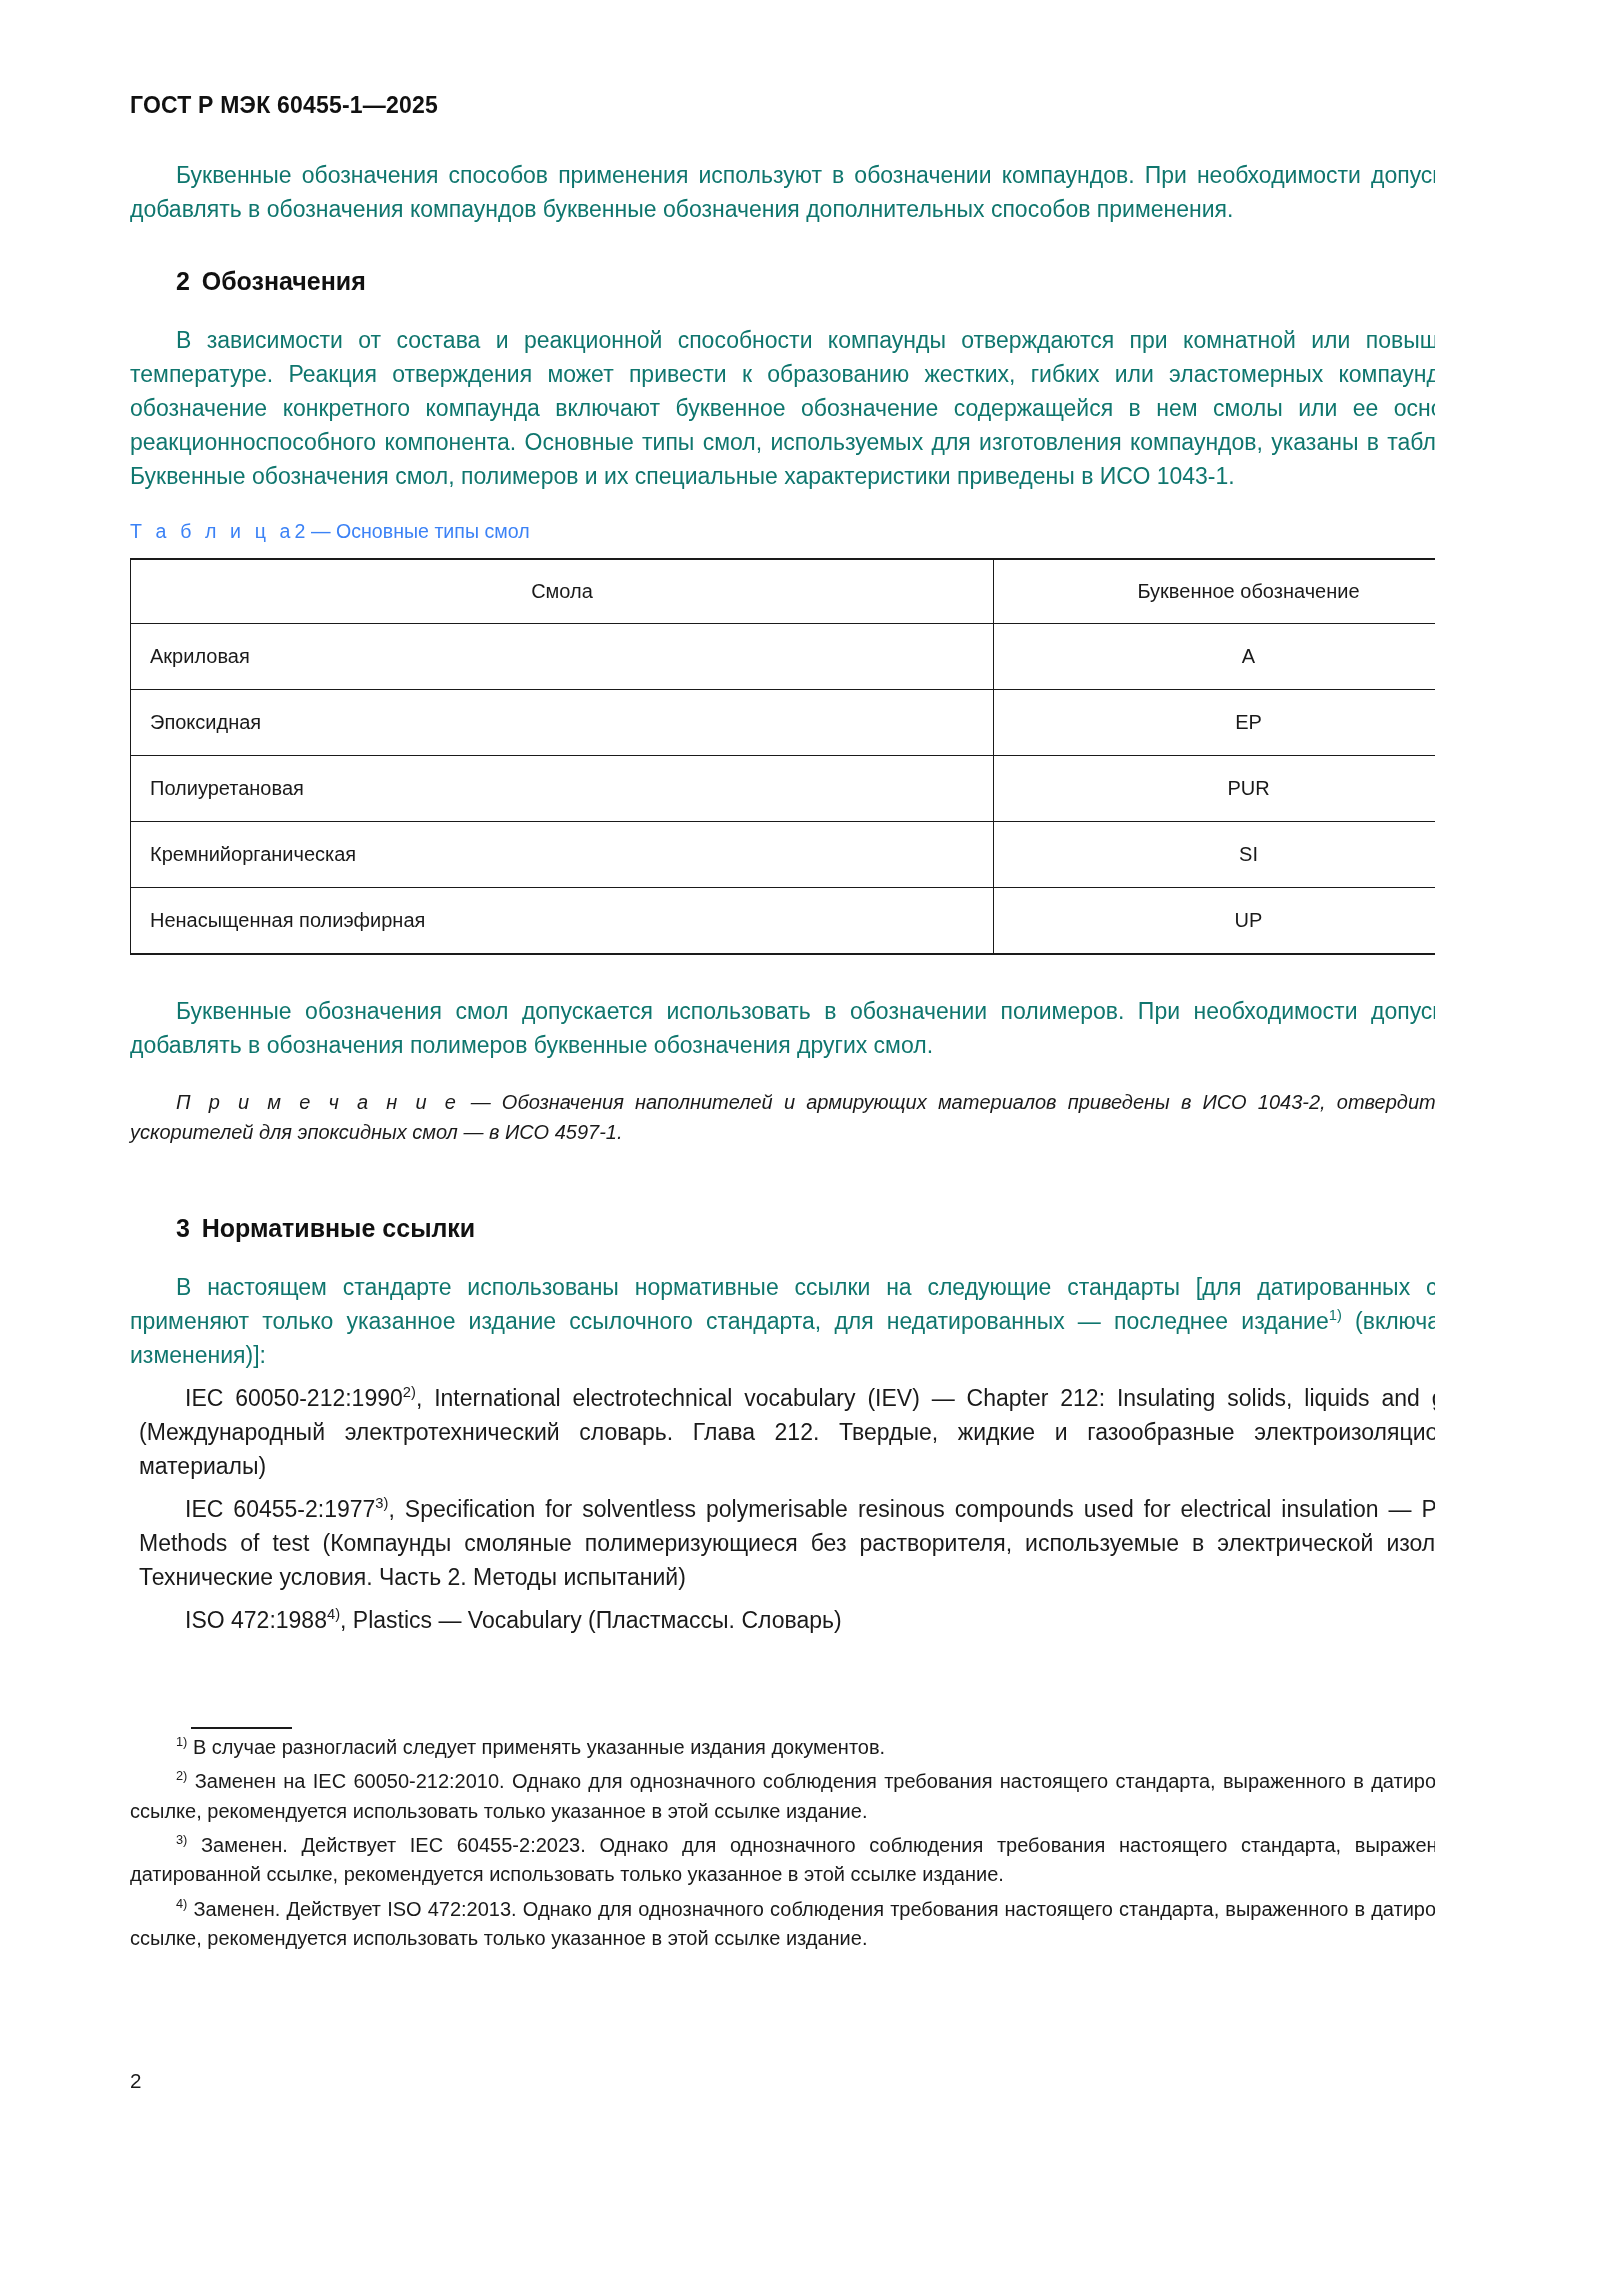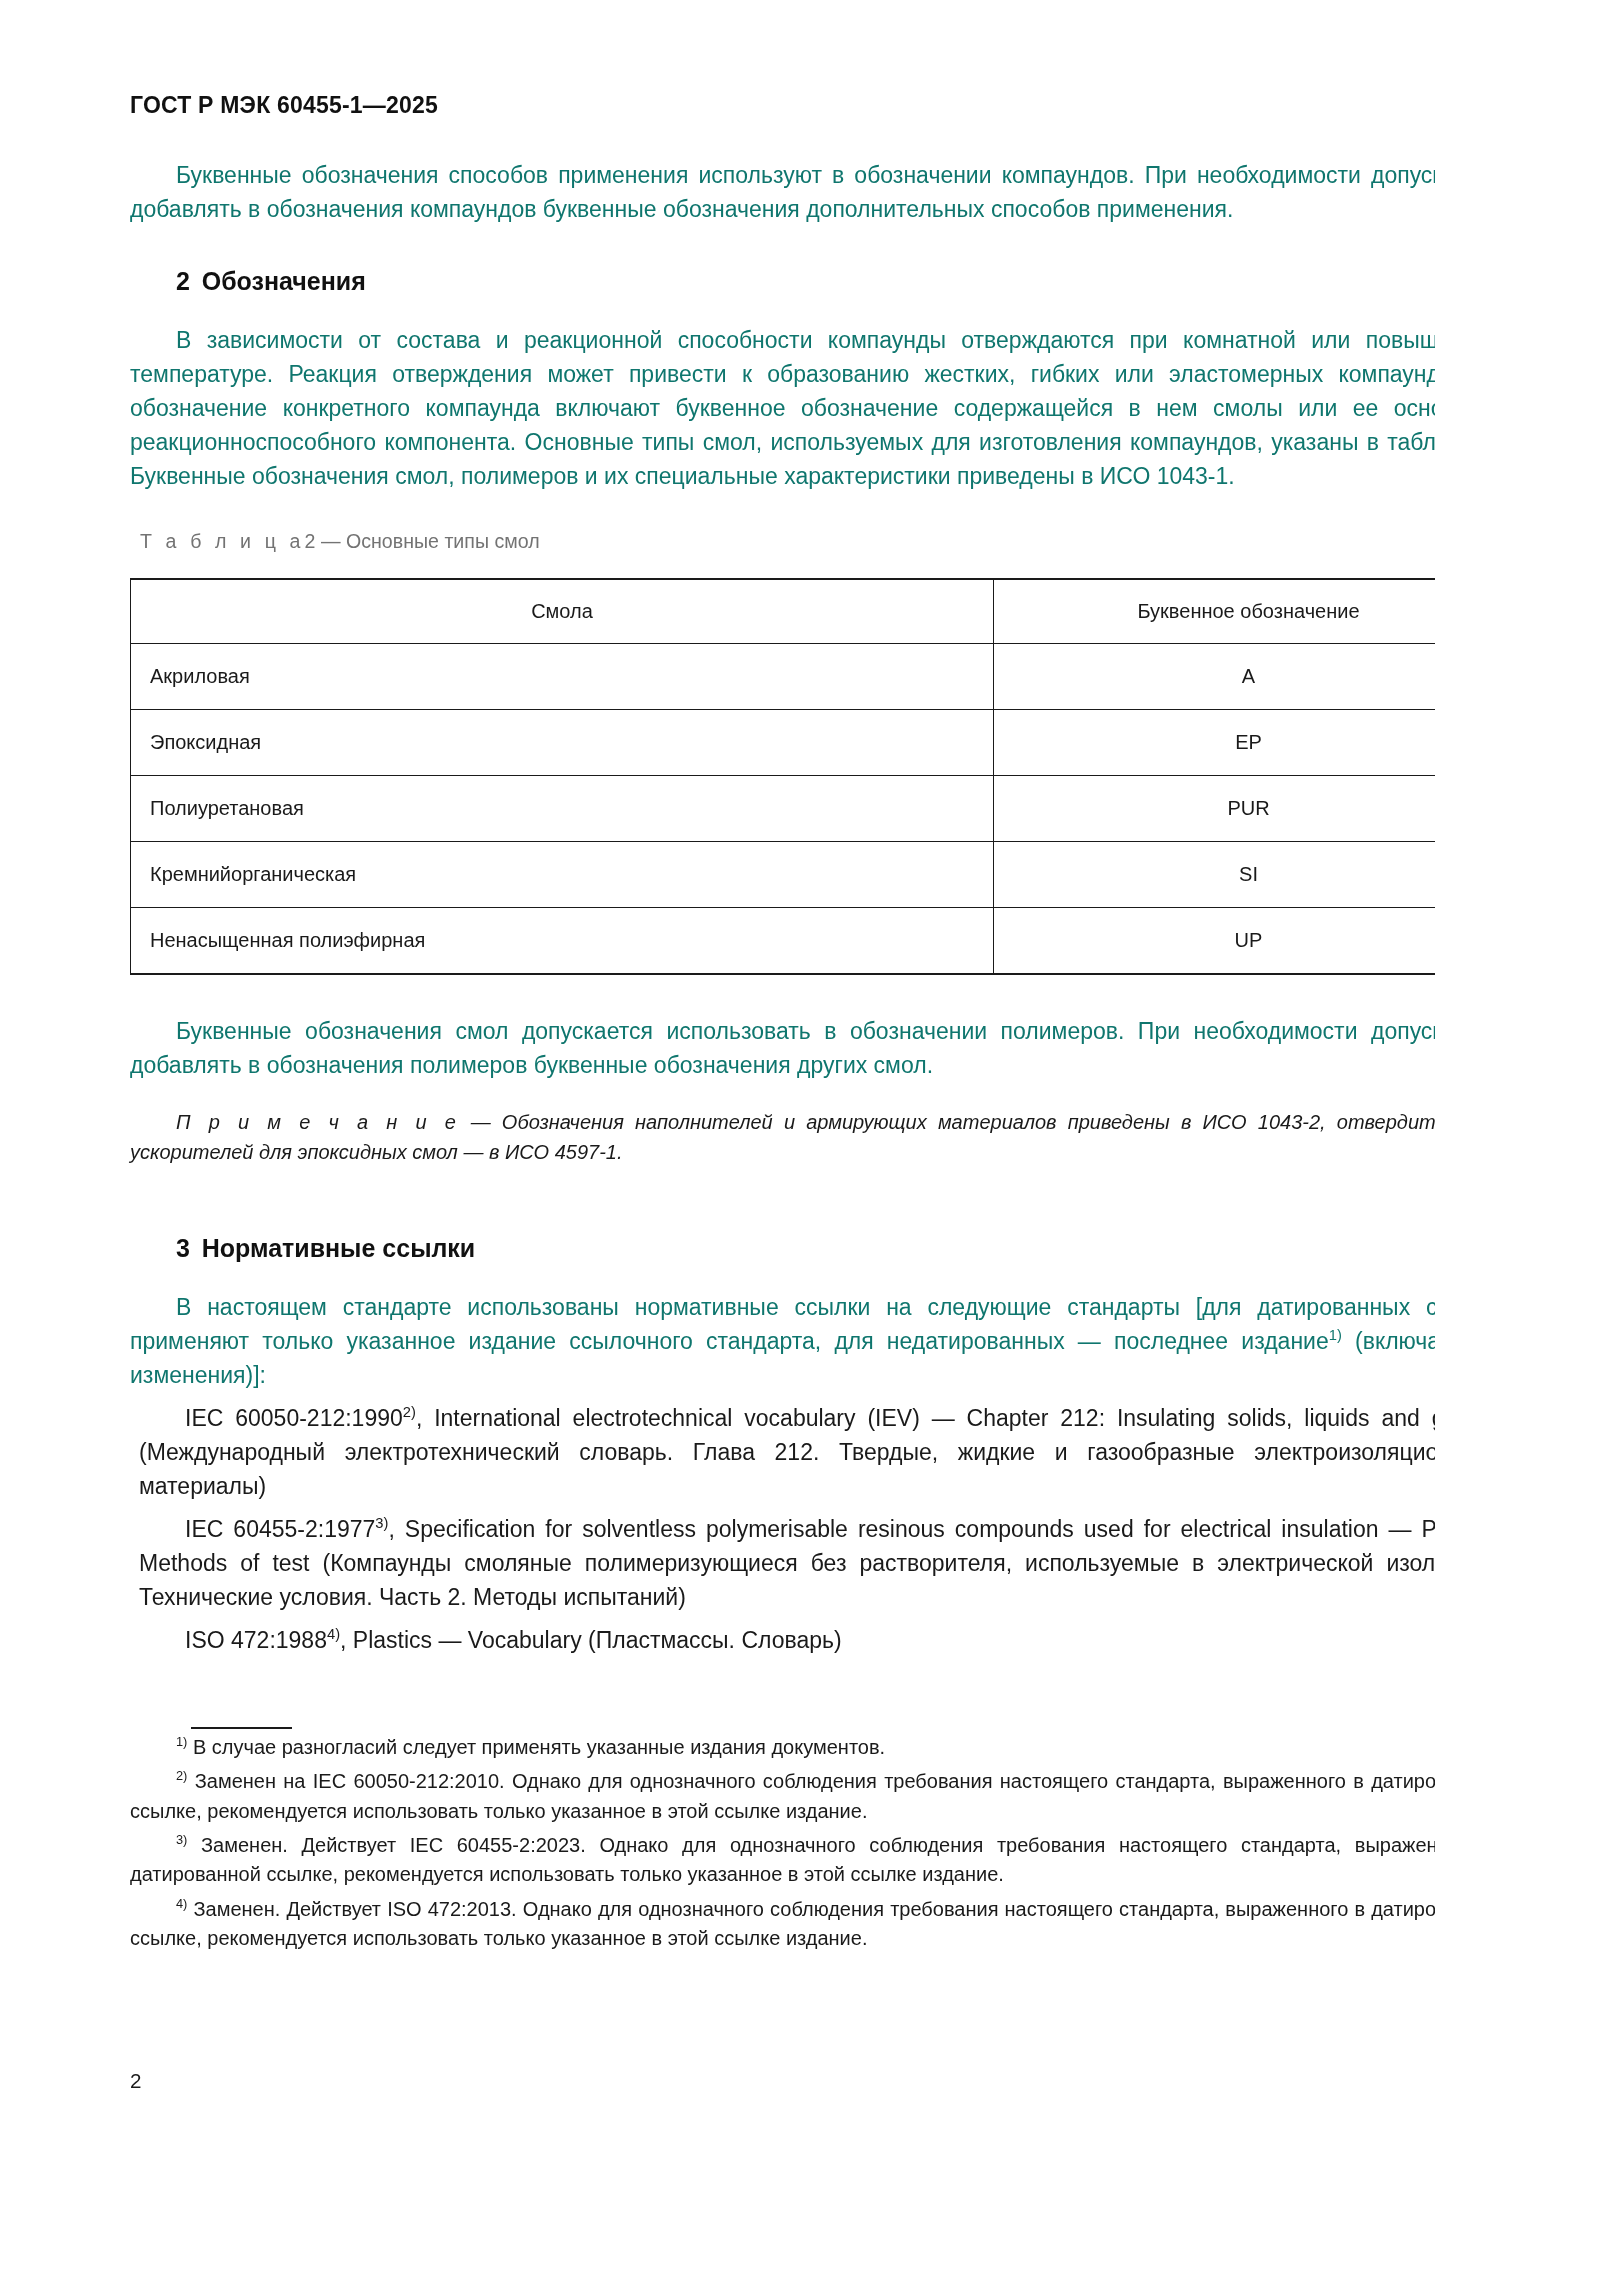--- a/index.html
+++ b/index.html
@@ -61,22 +61,22 @@
     margin: 0;
     padding-left: 46px;
     line-height: 1.3;
     color: #111;
   }
   .section-heading .num { margin-right: 11.8px; }
 
   
   .table-caption {
     font-size: 19.6px;
-    margin: 10px;
-    color: #737373;
+    margin: 0;
+    color: #3b82f6;
     line-height: 1.3;
   }
   .table-caption .spaced {
     letter-spacing: 4.1px;
   }
   table.resin-table {
     border-collapse: collapse;
     width: 1372px;
     margin: 0;
     table-layout: fixed;

